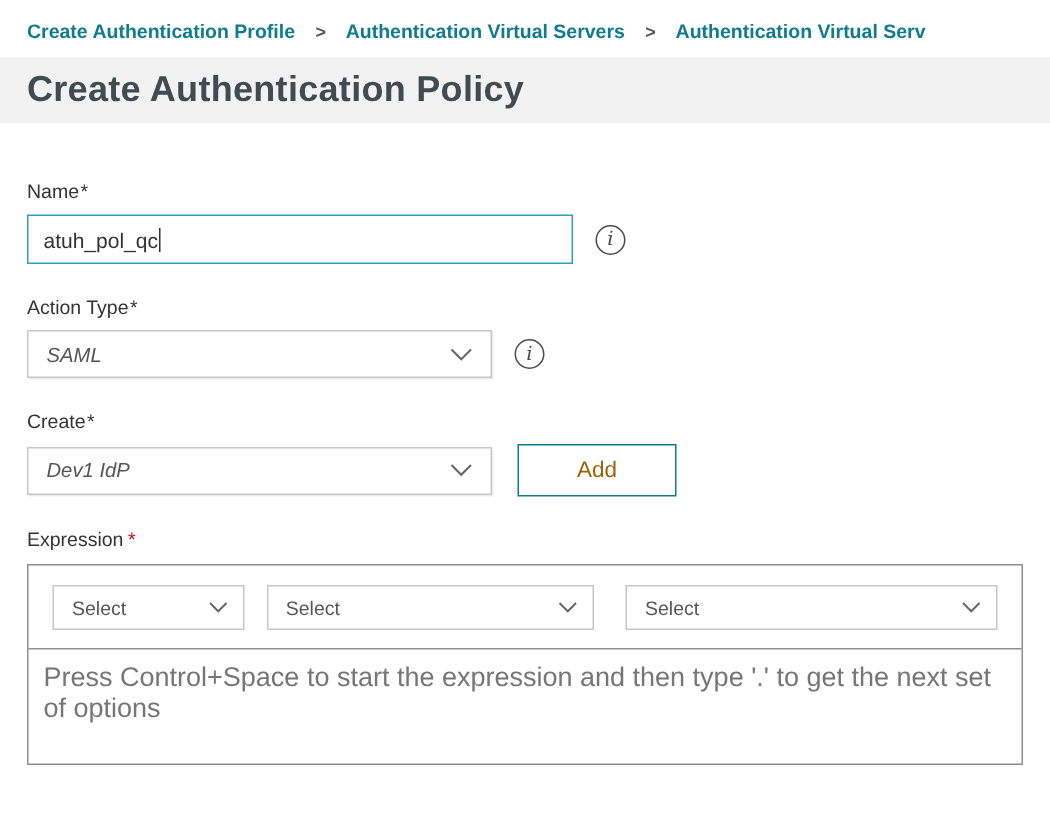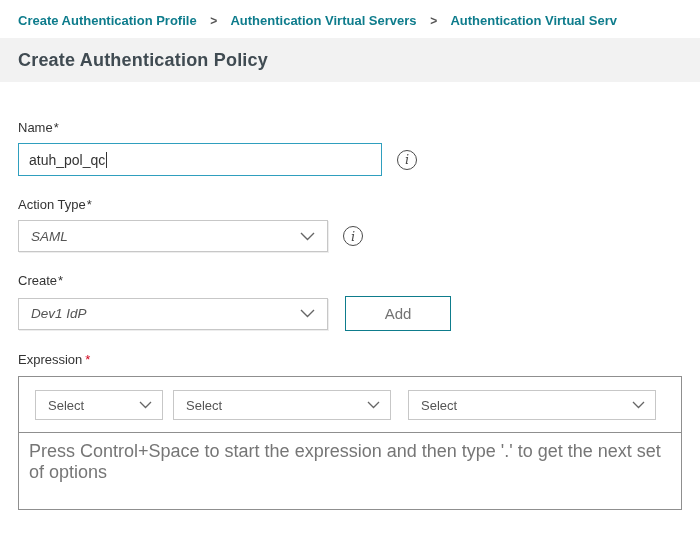--- a/index.html
+++ b/index.html
@@ -6,21 +6,21 @@
   html,body { width: 700px; height: 545px; background: #ffffff; overflow: hidden;
     font-family: "Liberation Sans", "DejaVu Sans", sans-serif; }
 
   .breadcrumb { padding: 13px 0 10px 18px; width: 700px; white-space: nowrap;
     overflow: hidden; font-size: 13px; font-weight: bold; }
   .breadcrumb a { color: #0e7c8c; text-decoration: none; cursor: pointer; }
   .breadcrumb .sep { color: #555; font-weight: bold; margin: 0 10px; font-size: 12px; }
 
   .titlebar { width: 700px; height: 44px; background: #f2f2f2;
     display: flex; align-items: center; padding-left: 18px; }
-  .titlebar h1 { font-size: 18px; font-weight: bold; color: #404b52; letter-spacing: .2px; }
+  .titlebar h1 { font-size: 24px; font-weight: bold; color: #404b52; letter-spacing: .2px; }
 
   .form { padding-left: 18px; }
   .field { margin-top: 21px; }
   .field.first { margin-top: 38px; }
   .field label { display: block; font-size: 13px; color: #333; margin-bottom: 8px; }
   .req-dark { color: #333; margin-left: 1px; }
   .req-red { color: #d0021b; margin-left: 3px; }
 
   .row { display: flex; align-items: center; }
 
@@ -34,26 +34,26 @@
     padding: 0 12px; font-size: 13.5px; color: #555; cursor: pointer;
     box-shadow: 1px 1px 0 #ededed; font-style: italic; }
   .select .chev { flex: 0 0 auto; margin-left: 8px; }
 
   .info { width: 20px; height: 20px; border: 1px solid #4a4a4a; border-radius: 50%;
     display: inline-flex; align-items: center; justify-content: center;
     font-family: "DejaVu Serif", serif; font-style: italic; font-size: 13px;
     color: #4a4a4a; margin-left: 15px; cursor: pointer; }
 
   .btn { height: 35px; width: 106px; background: #fff; border: 1px solid #0e7c8c;
-    color: #737373; font-size: 15px; font-family: inherit; cursor: pointer; }
+    color: #a16207; font-size: 15px; font-family: inherit; cursor: pointer; }
   .btn + .btn { margin-left: 16px; }
   .btn-add { margin-left: 17px; }
 
   .exp-box { width: 664px; border: 1px solid #8f8f8f; margin-top: 9px; background: #fff; }
-  .exp-toolbar { display: flex; align-items: center; padding: 13px 16px 12px 16px; }
+  .exp-toolbar { display: flex; align-items: center; padding: 13px 16px 12px 16px; justify-content: space-between; }
   .exp-select { height: 30px; border: 1px solid #c7c7c7; background: #fff;
     display: flex; align-items: center; justify-content: space-between;
     padding: 0 10px 0 12px; font-size: 13px; color: #555; cursor: pointer; }
   .exp-select.s1 { width: 128px; margin-right: 10px; }
   .exp-select.s2 { width: 218px; margin-right: 17px; }
   .exp-select.s3 { width: 248px; }
   .exp-editor { border-top: 1px solid #8f8f8f; height: 77px; padding: 8px 10px;
     font-size: 18px; color: #767676; cursor: text; }
 </style>
 </head>

